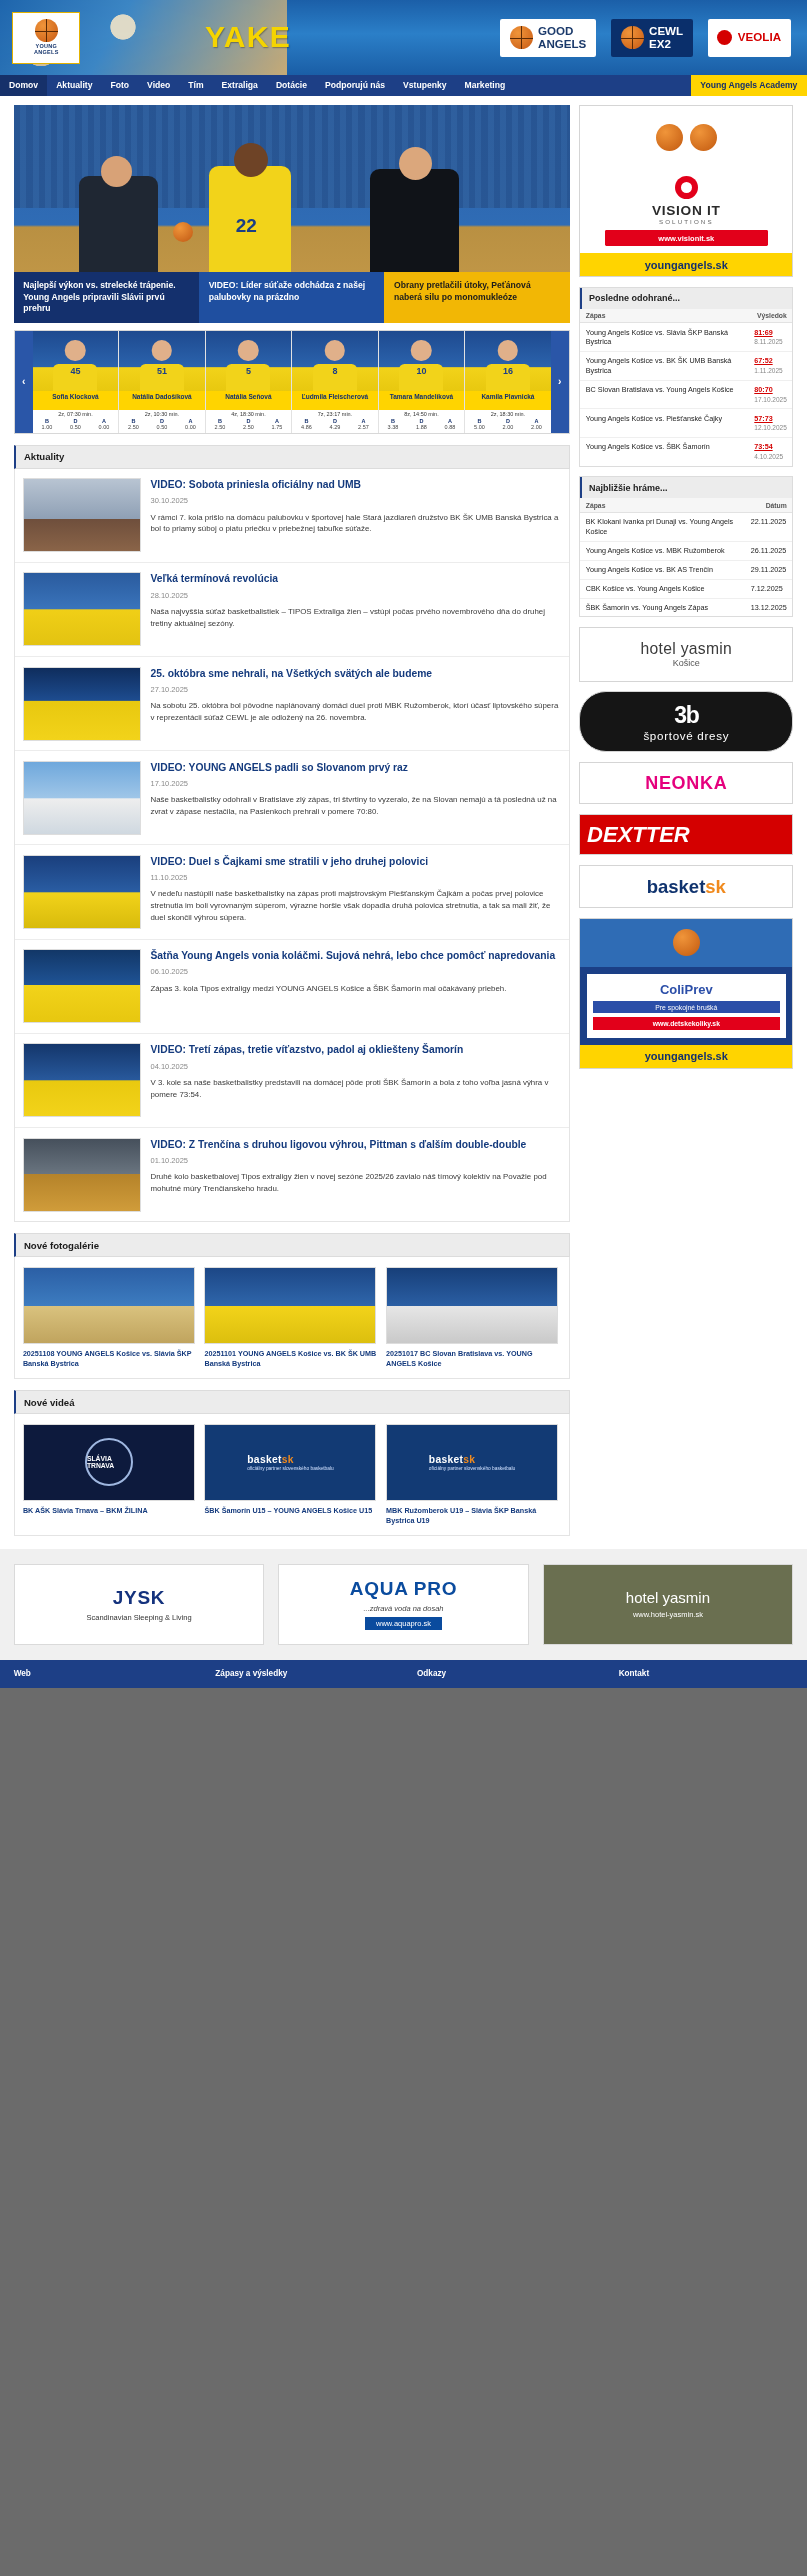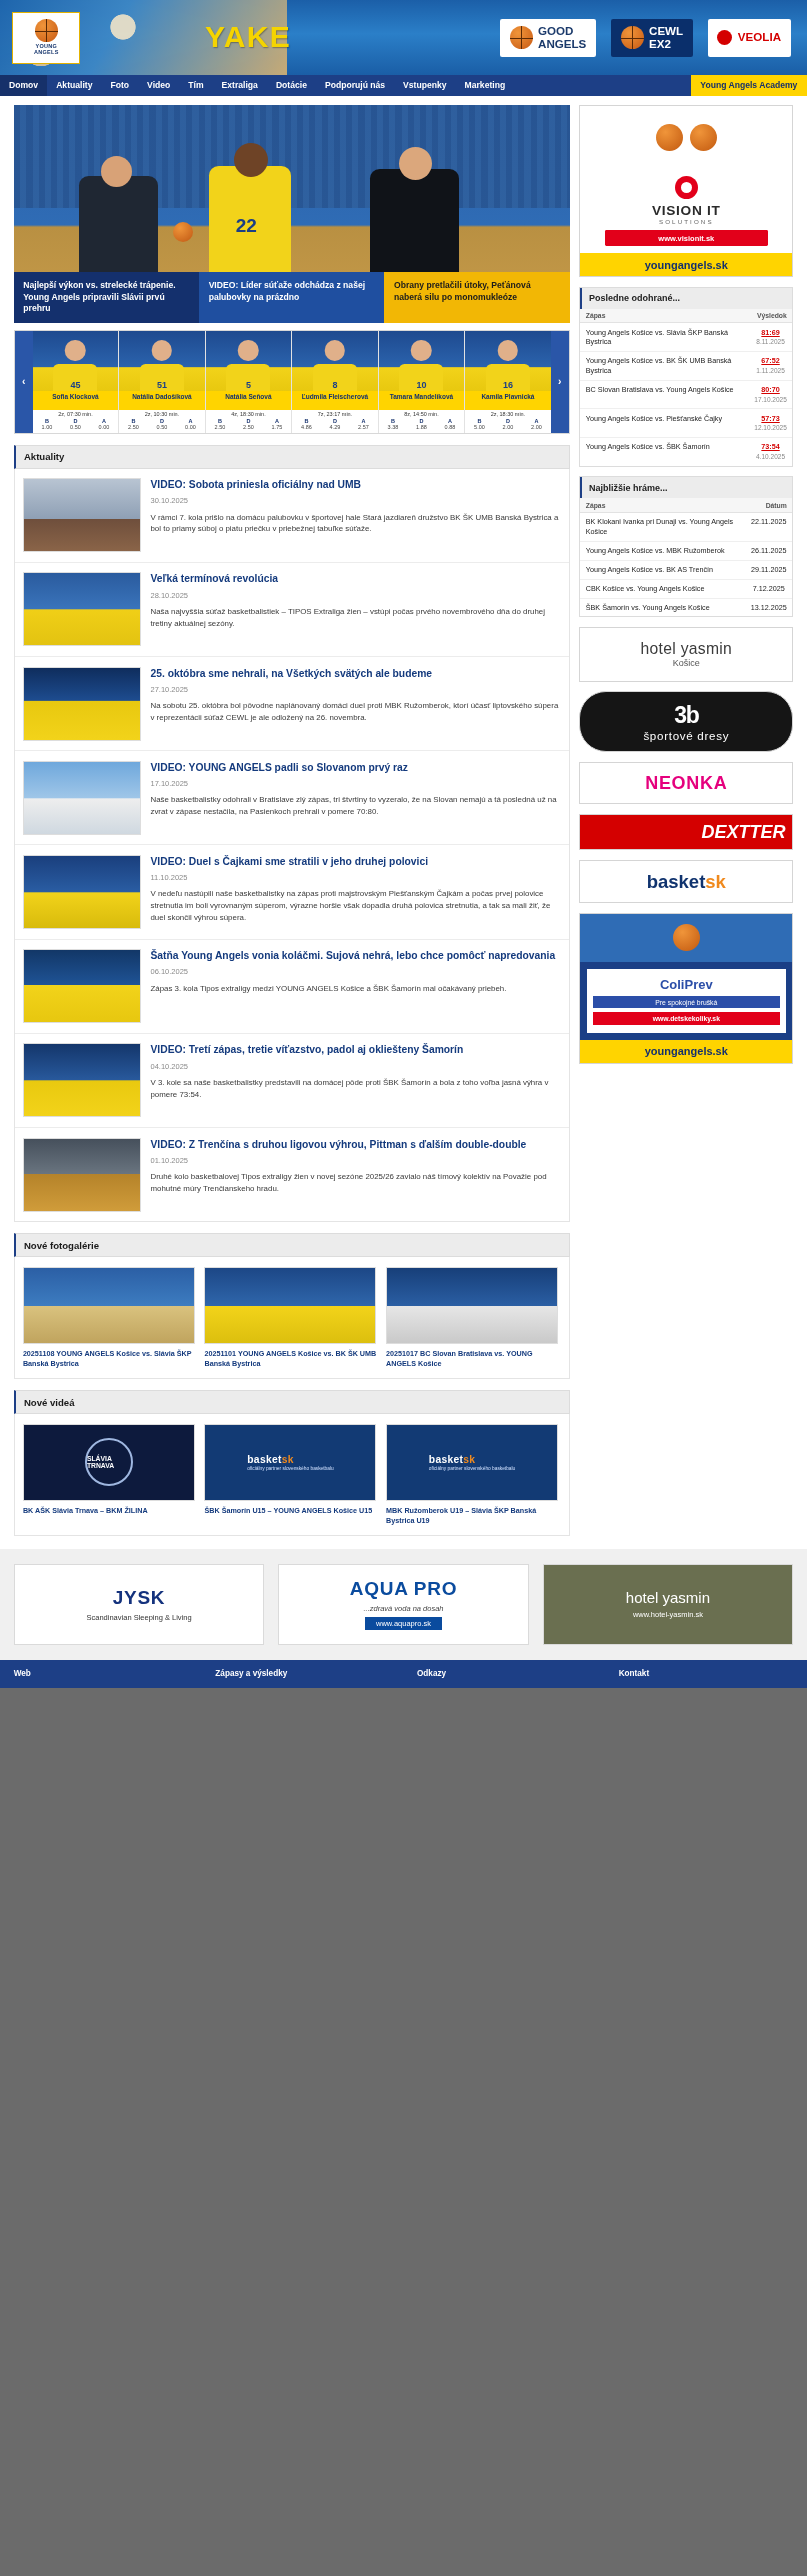--- a/index.html
+++ b/index.html
@@ -113,21 +113,21 @@
   .ros-arrow {
     width:18px; background:#2a56a8; color:#fff; display:flex; align-items:center; justify-content:center;
     font-size:10.3px; font-weight:bold; cursor:pointer;
   }
   .ros-list { flex:1; display:flex; }
   .pcard { flex:1; border-right:0.7px solid #e2e2e2; text-align:center; }
   .pcard:last-child { border-right:none; }
   .pphoto { height:60px; background:linear-gradient(180deg,#1e4a8f 0%, #2b63ad 60%, #f2d31a 61%, #e8c80f 100%); position:relative; }
   .pphoto .head { position:absolute; left:50%; transform:translateX(-50%); top:9.6px; width:20.5px;height:20.5px;border-radius:50%; background:#e0b08a; }
   .pphoto .body { position:absolute; left:50%; transform:translateX(-50%); bottom:0; width:44px; height:27px; background:#f2d31a; border-radius:5.5px 5.5px 0 0; }
-  .pphoto .pnum { position:absolute; left:50%; transform:translateX(-50%); bottom:1px; font-size:9px; font-weight:bold; color:#1b3f86; }
+  .pphoto .pnum { position:absolute; left:50%; transform:translateX(-50%); bottom:15px; font-size:9px; font-weight:bold; color:#1b3f86; }
   .pname { background:#ffd400; font-size:6.5px; font-weight:bold; color:#14306d; padding:2.1px 0.7px; line-height:1.15; min-height:19px; }
   .pstat { font-size:5.5px; color:#333; padding:1.4px 0 0.7px; }
   .pbda { display:flex; font-size:5.5px; font-weight:bold; color:#14306d; }
   .pbda > div { flex:1; }
   .pvals { display:flex; font-size:5.5px; color:#444; padding-bottom:2.7px; }
   .pvals > div { flex:1; }
 
   
   .sec-head {
     background:#ececec; border:0.7px solid #dcdcdc; border-left:2.7px solid #1d3f86;
@@ -183,33 +183,33 @@
   .vis-sub { font-size:6.2px; letter-spacing:2.1px; color:#666; }
   .vis-url { background:#e2001a; color:#fff; font-size:7.5px; font-weight:bold; text-align:center; padding:3.4px; margin:5.5px 19px 0; border-radius:1.4px;}
   .vis-foot { background:#ffd400; color:#14306d; font-weight:bold; font-size:11px; text-align:center; padding:5.5px; }
 
   .panel { border:0.7px solid #dcdcdc; margin-bottom:9.6px; background:#fff; }
   .panel-head { background:#ececec; border-left:2.7px solid #1d3f86; padding:5.5px 6.8px; font-weight:bold; font-size:9px; }
   .tbl { width:100%; border-collapse:collapse; font-size:7.2px; }
   .tbl th { background:#f6f6f6; text-align:left; padding:3.4px 5.5px; border-bottom:0.7px solid #e2e2e2; font-size:6.8px; color:#555; }
   .tbl th.r { text-align:right; }
   .tbl td { padding:4.1px 5.5px; border-bottom:0.7px solid #efefef; vertical-align:top; line-height:1.35; }
-  .tbl td.r { text-align:center; white-space:nowrap; }
+  .tbl td.r { text-align:left; white-space:nowrap; }
   .tbl tr:last-child td { border-bottom:none; }
   .score { color:#d40000; font-weight:bold; text-decoration:underline; }
   .muted { color:#888; font-size:6.5px; }
 
   .ad-hotel { padding:12.3px 6.8px; text-align:center; }
   .hy-name { font-size:15.7px; color:#3b3b3b; font-weight:normal; letter-spacing:0.3px; }
   .hy-city { font-size:9px; color:#555; }
   .ad-dresy { background:#151515; color:#fff; padding:9.6px 6.8px; text-align:center;border-radius:27px; }
   .dresy-3b { font-size:23px; font-weight:bold; letter-spacing:-1.4px; }
   .dresy-t { font-size:11.6px; letter-spacing:0.7px; }
   .ad-neonka { padding:9.6px 6.8px; text-align:center; font-size:18px; font-weight:bold; color:#e5007d; letter-spacing:0.7px;}
-  .ad-dexter { background:#d40000; color:#fff; text-align:right; font-size:18px; font-weight:bold; padding:6.8px; font-style:italic;}
+  .ad-dexter { background:#d40000; color:#fff; text-align:left; font-size:22px; font-weight:bold; padding:6.8px; font-style:italic;}
   .ad-basket { padding:9.6px 6.8px; text-align:center; font-size:18.5px; font-weight:bold; color:#10336e; }
   .ad-basket .o { color:#f08a1e; }
   .ad-coli { background:#1b3f86; }
   .coli-top { height:48px; background:#2f6cb5; display:flex; align-items:center; justify-content:center; }
   .coli-card { background:#fff; margin:6.8px; padding:8.2px 5.5px; text-align:center; }
   .coli-name { font-size:13px; font-weight:bold; color:#2b4ea8; }
   .coli-tag { background:#2b4ea8; color:#fff; font-size:6.8px; padding:2.7px; margin-top:4.1px; }
   .coli-url { background:#e2001a; color:#fff; font-size:6.8px; font-weight:bold; padding:2.7px; margin-top:4.1px; }
 
   
@@ -617,21 +617,21 @@
           </tr>
           <tr>
             <td>Young Angels Košice vs. BK AS Trenčín</td>
             <td class="r">29.11.2025</td>
           </tr>
           <tr>
             <td>CBK Košice vs. Young Angels Košice</td>
             <td class="r">7.12.2025</td>
           </tr>
           <tr>
-            <td>ŠBK Šamorín vs. Young Angels Košice</td>
+            <td>ŠBK Šamorín vs. Young Angels Zápas</td>
             <td class="r">13.12.2025</td>
           </tr>
         </tbody>
           </table>
       </div>
 
       <div class="ad ad-hotel">
         <div class="hy-name">hotel yasmin</div>
         <div class="hy-city">Košice</div>
       </div>

